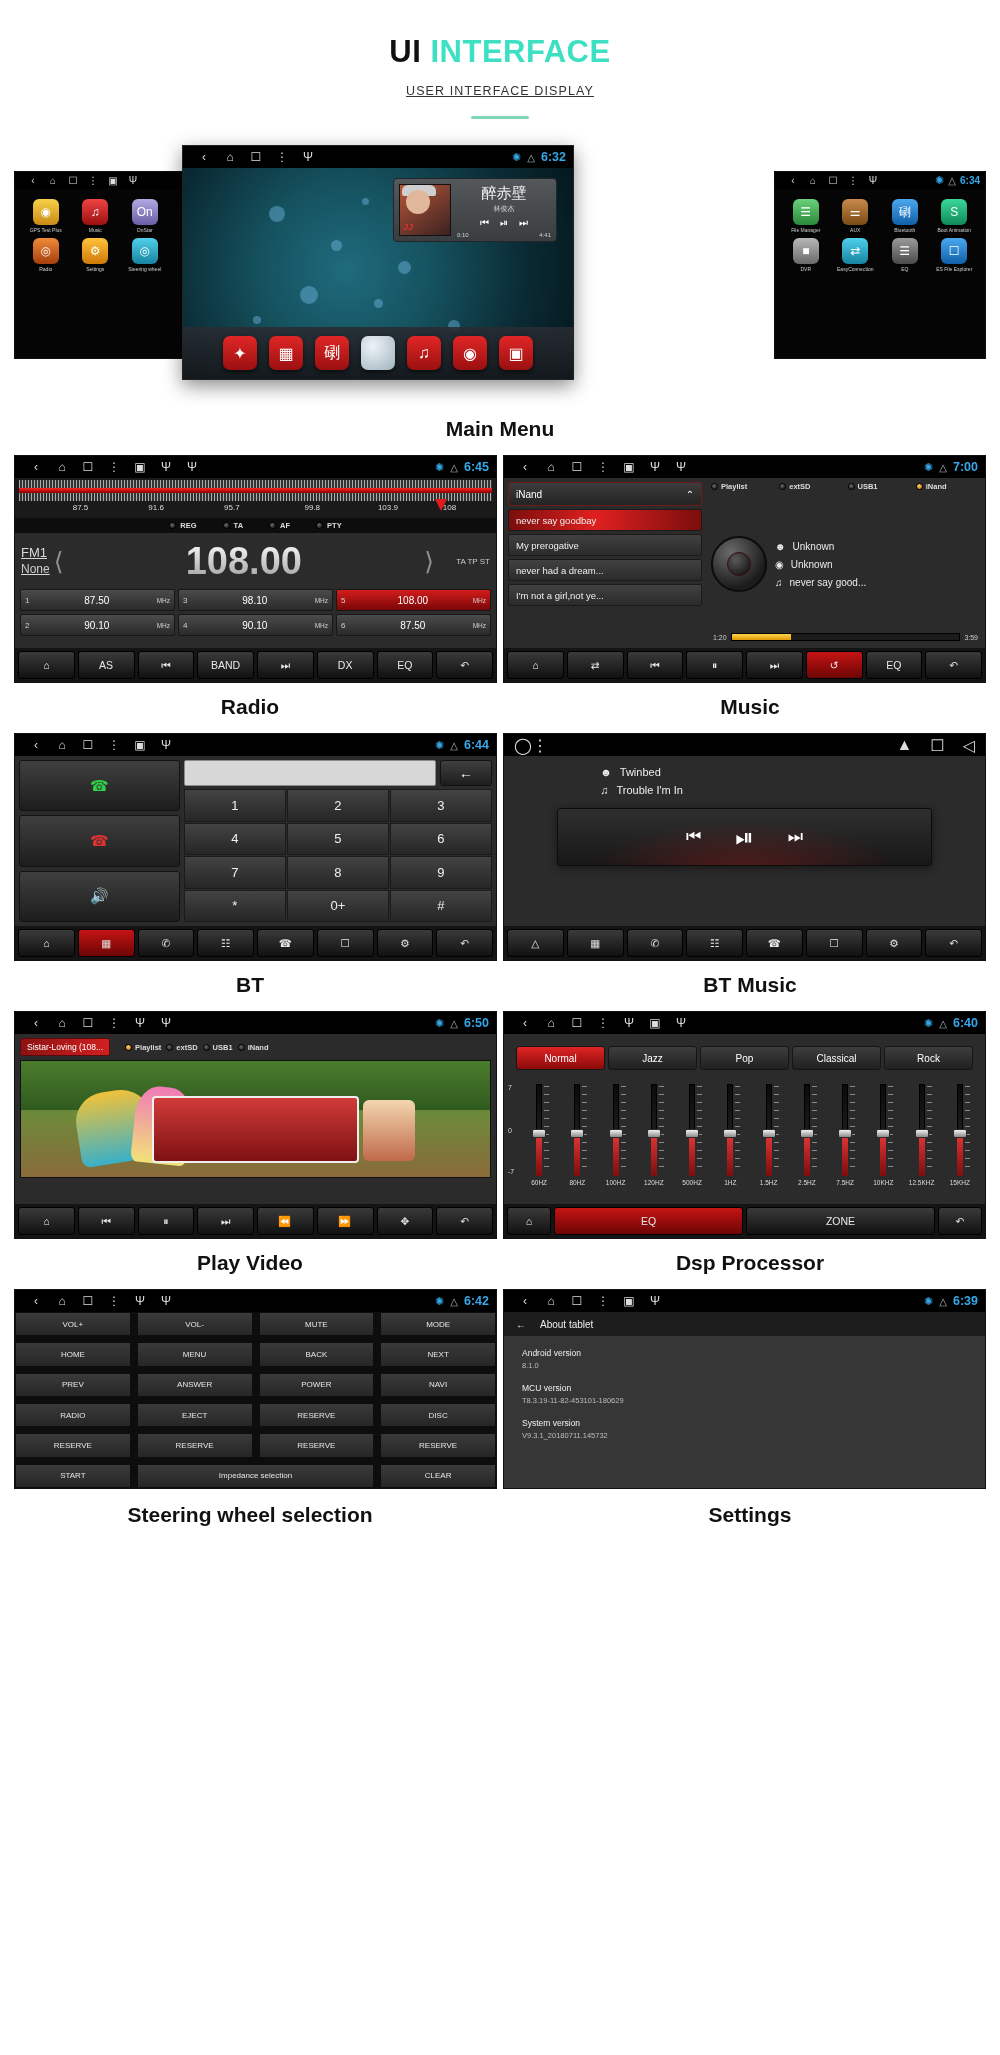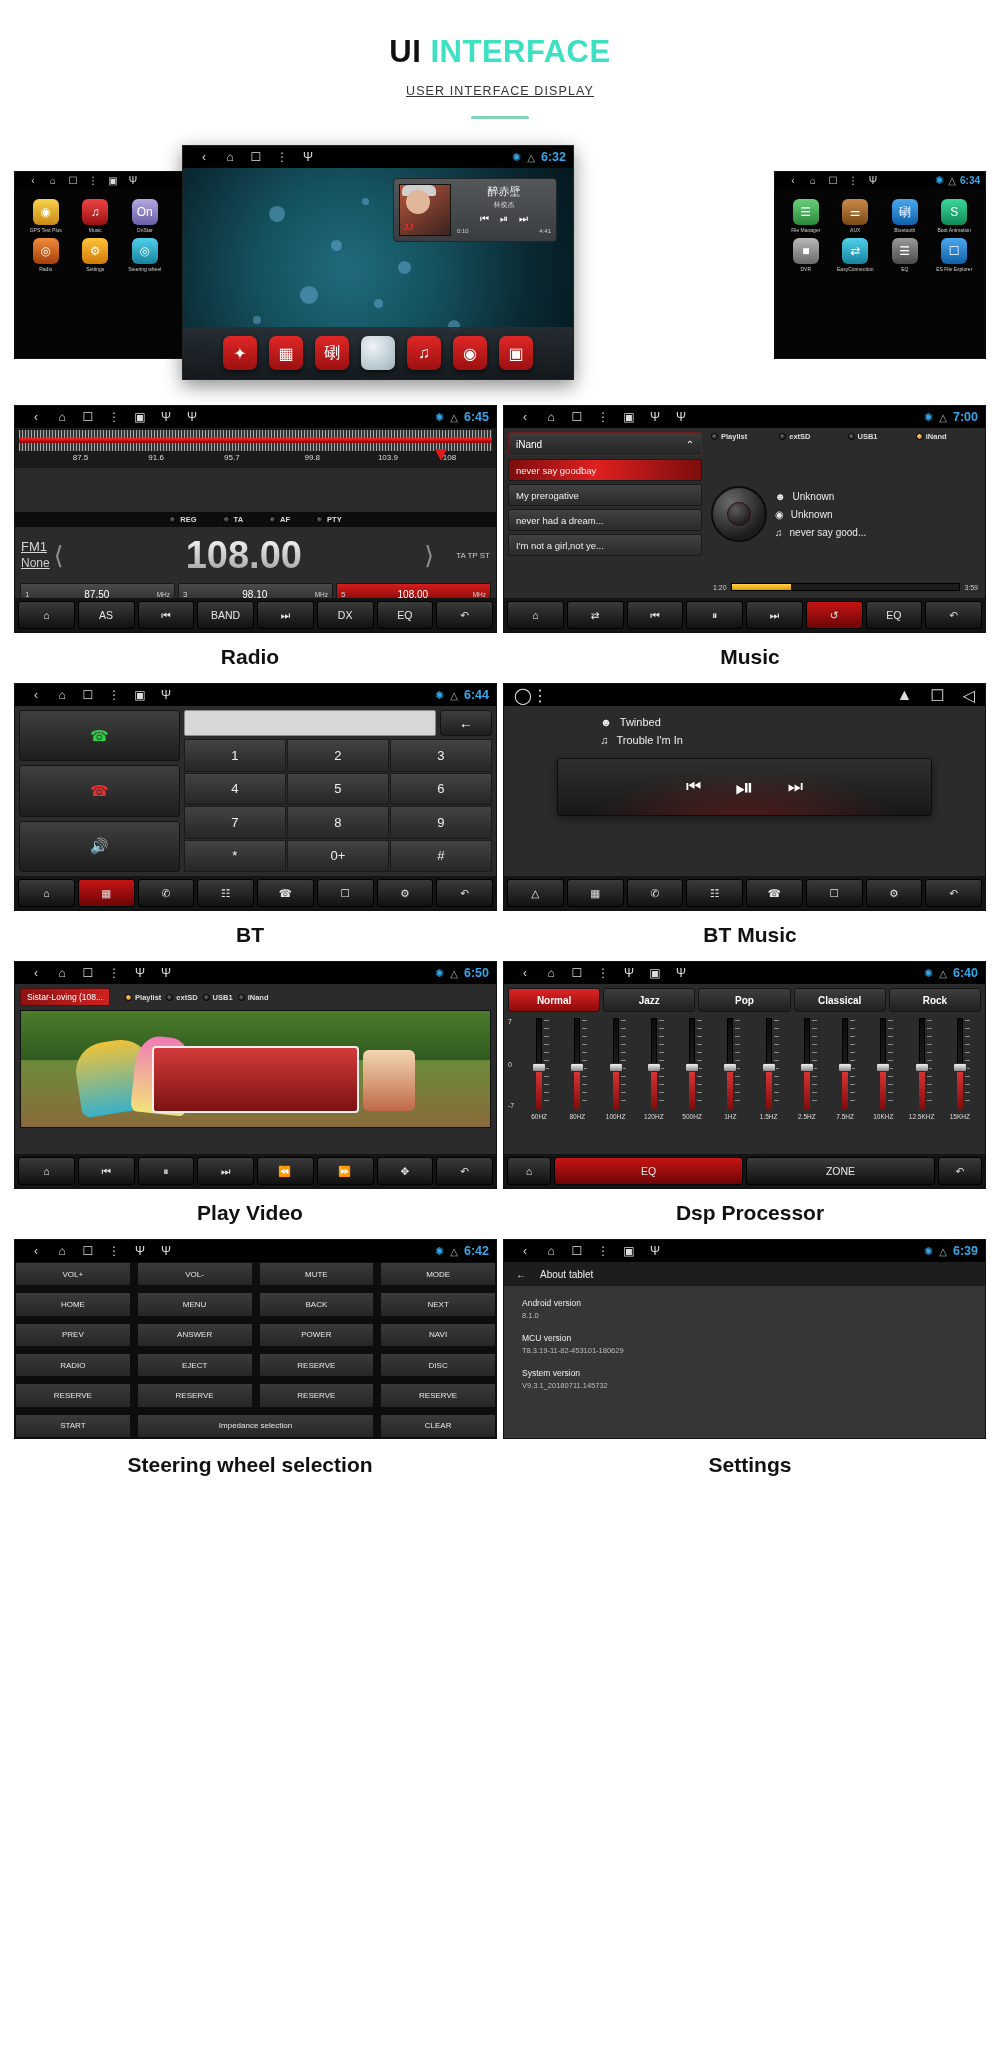--- a/index.html
+++ b/index.html
@@ -73,21 +73,21 @@
                background:linear-gradient(#55585a,#3a3d3f); border:1px solid #22252a; border-radius:4px;
                display:flex; padding:5px; gap:6px; }
   .mm-art { width:52px; height:52px; background:linear-gradient(145deg,#b7563a,#3b2220); border:1px solid #111;
             position:relative; overflow:hidden; flex:none; }
   .mm-art .face { position:absolute; left:6px; top:5px; width:24px; height:24px; border-radius:50%;
                   background:#e0b79a; }
   .mm-art .hat { position:absolute; left:2px; top:0px; width:34px; height:11px; background:#cfcfcf;
                  border-radius:6px 6px 2px 2px; }
   .mm-art .jj { position:absolute; left:3px; bottom:3px; font-size:9px; color:#e03030; font-weight:bold; }
   .mm-wtxt { flex:1; display:flex; flex-direction:column; align-items:center; color:#eee; }
-  .mm-title { font-size:11px; }
+  .mm-title { font-size:15px; }
   .mm-artist { font-size:7px; color:#cfcfcf; margin-top:1px; }
   .mm-ctrls { display:flex; gap:11px; margin-top:3px; color:#fff; font-size:10px; }
   .mm-time { display:flex; justify-content:space-between; width:100%; font-size:6px; color:#d0d0d0; margin-top:3px; }
   .mm-dock { position:absolute; left:0; right:0; bottom:0; height:52px;
              background:linear-gradient(180deg,rgba(40,45,50,.9),rgba(20,24,28,.96));
              display:flex; align-items:center; justify-content:center; gap:12px; }
   .dk { width:34px; height:34px; border-radius:7px; display:flex; align-items:center; justify-content:center;
         color:#fff; font-size:16px; box-shadow:0 2px 4px rgba(0,0,0,.6); }
   .dk.red { background:linear-gradient(#e02626,#9b1010); }
   .dk.glass { background:radial-gradient(circle at 35% 30%,#eef4f8,#9fb2bd); }
@@ -99,21 +99,21 @@
 
   
   .r-band { background:#1a1a1a; padding:2px 4px 0; position:relative; }
   .r-scalebar { height:8px; background:linear-gradient(#5a5a5a 0 2px,#c8c8c8 2px 6px,#5a5a5a 6px 8px);
                 background-image:repeating-linear-gradient(90deg,#aaa 0 1px,#333 1px 3px); }
   .r-redline { height:5px; background:linear-gradient(#ff2424,#8a0000); }
   .r-ticks { position:relative; height:17px; }
   .r-ticks span { position:absolute; top:2px; font-size:8px; color:#ddd; transform:translateX(-50%); }
   .r-marker { position:absolute; top:-2px; width:0;height:0; border-left:6px solid transparent;
               border-right:6px solid transparent; border-top:12px solid #e01b1b; }
-  .r-rds { background:#0d0d0d; display:flex; justify-content:center; gap:26px; padding:3px 0;margin-top:44px; }
+  .r-rds { background:#0d0d0d; display:flex; justify-content:center; gap:26px; padding:3px 0; }
   .r-rds span { font-size:7.5px; color:#ddd; display:flex; align-items:center; gap:4px; }
   .dotled { width:7px;height:7px;border-radius:50%;background:radial-gradient(circle at 35% 30%,#6a6a6a,#101010);
             border:1px solid #000; display:inline-block; }
   .r-main { display:flex; align-items:center; padding:4px 6px; gap:4px; height:56px; }
   .r-fm { font-size:13px; color:#d8d8d8; line-height:1.25;text-decoration:underline; }
   .r-fm small { display:block; font-size:12px; color:#cfcfcf; }
   .r-arrow { font-size:25px; color:#8f8f8f; font-weight:300; }
   .r-freq { flex:1; text-align:center; font-size:38px; font-weight:bold;
             background:linear-gradient(#ffffff,#9a9a9a); -webkit-background-clip:text; background-clip:text;
             color:transparent; }
@@ -191,21 +191,21 @@
   .pv-video .car { position:absolute;left:28%;top:30%;width:44%;height:58%;
                    background:linear-gradient(#d23a3a,#7d1212); border:2px solid #efefef; border-radius:4px; }
   .pv-video .board { position:absolute;left:12%;top:26%;width:16%;height:62%;
                      background:linear-gradient(#f0c23a,#39b0c8); border-radius:40% 40% 12% 12%; transform:rotate(-9deg); }
   .pv-video .board2 { position:absolute;left:24%;top:22%;width:12%;height:66%;
                       background:linear-gradient(#f07ab5,#f2e27a); border-radius:40% 40% 12% 12%; transform:rotate(6deg); }
   .pv-video .p1 { position:absolute;right:16%;top:34%;width:11%;height:52%;
                   background:linear-gradient(#f3d6b0,#c06a4a); border-radius:6px; }
 
   
-  .eq-presets { display:flex; gap:3px; padding:4px;font-weight:bold; }
+  .eq-presets { display:flex; gap:3px; padding:12px; }
   .eqp { flex:1; height:24px; border-radius:3px; display:flex; align-items:center; justify-content:center;
          font-size:10px; color:#fff; background:linear-gradient(#3e3e3e,#202020); border:1px solid #151515; }
   .eqp.on { background:linear-gradient(#e02424,#8c0b0b); }
   .eq-area { position:relative; height:118px; padding:2px 6px 0 16px; display:flex; gap:0; }
   .eq-axis { position:absolute; left:4px; top:2px; bottom:18px; width:14px; color:#ddd; font-size:7px; }
   .eq-axis span { position:absolute; left:0; }
   .eq-col { flex:1; display:flex; flex-direction:column; align-items:center; }
   .eq-track { position:relative; width:10px; height:92px; }
   .eq-track .rail { position:absolute; left:2px; top:0; bottom:0; width:6px;
                     background:linear-gradient(#0b0b0b,#2a2a2a); border:1px solid #000; }
@@ -393,20 +393,21 @@
         <div class="dk red">▦</div>
         <div class="dk red">䃗</div>
         <div class="dk glass"></div>
         <div class="dk red">♫</div>
         <div class="dk red">◉</div>
         <div class="dk red">▣</div>
       </div>
     </div>
   </div>
 
+  <div class="cap">Main Menu</div>
 
   <div class="row2">
 
     <div class="cell">
       <div class="dev scr">
         <div class="statusbar">
           <div class="sb-left">
             <div class="sb-ic">‹</div>
             <div class="sb-ic">⌂</div>
             <div class="sb-ic">☐</div>

